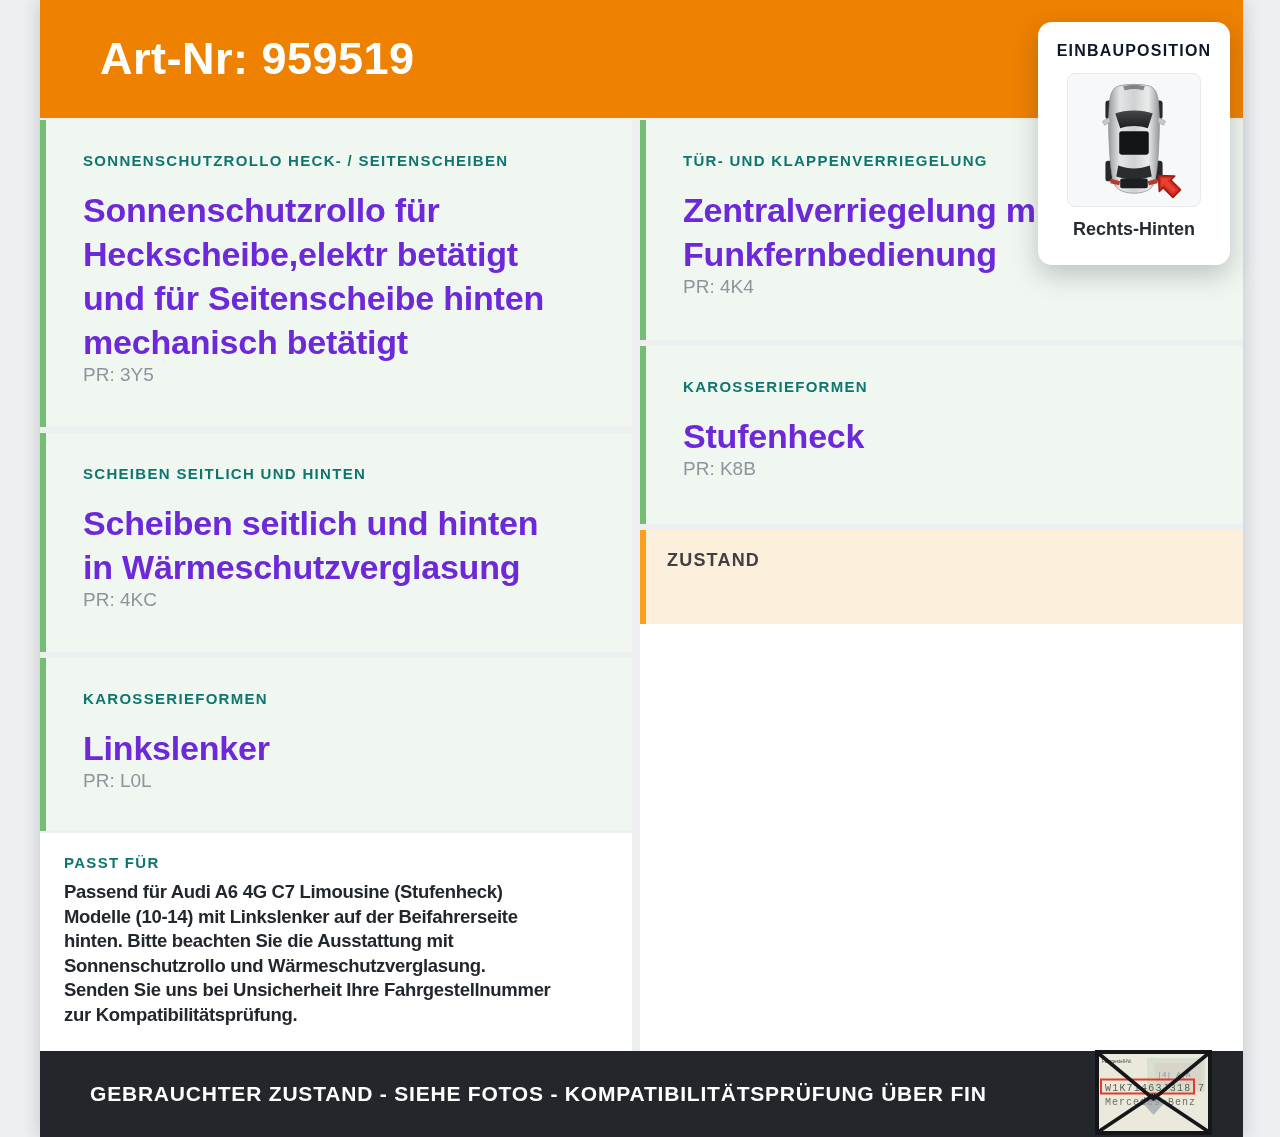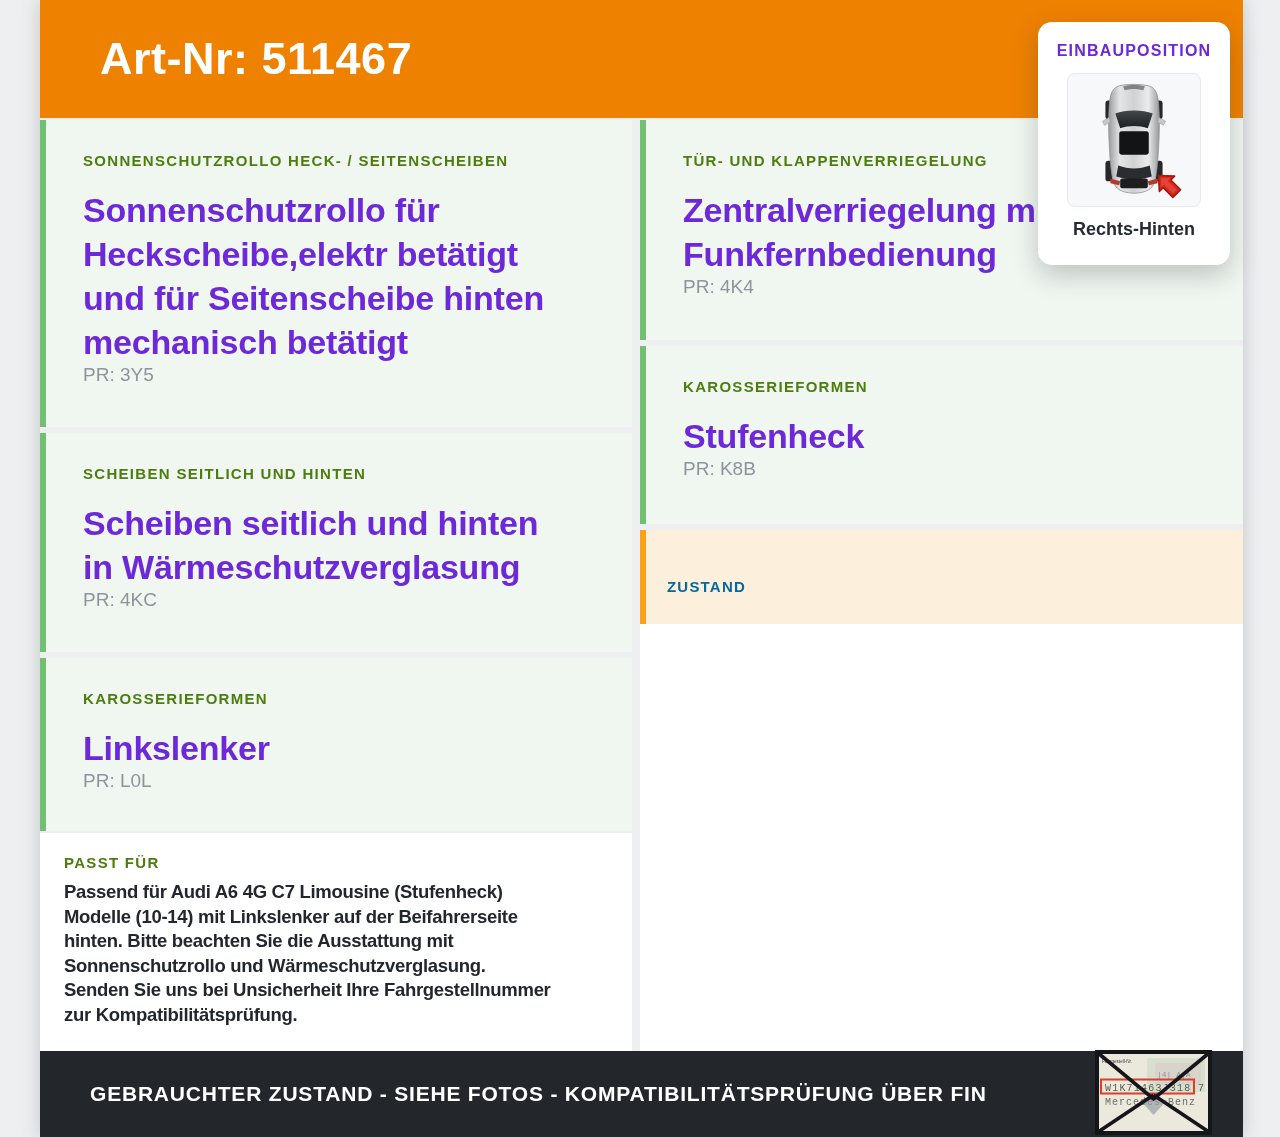--- a/index.html
+++ b/index.html
@@ -45,21 +45,21 @@
   .col-right { width: 603px; }
 
   .card {
     background: #f0f7f1;
     border-left: 6px solid #74be74;
     padding: 32px 24px 0 37px;
   }
   .card-label {
     font-size: 15px; font-weight: 700;
     letter-spacing: 1.3px;
-    color: #4d7c0f;
+    color: #0f766e;
   }
   .card-title {
     margin-top: 19px;
     font-size: 34px; font-weight: 700;
     line-height: 44px;
     letter-spacing: -0.2px;
     color: #6d28d9;
     white-space: pre-line;
   }
   .card-pr {
@@ -85,24 +85,23 @@
     color: #22272e;
     white-space: pre-line;
   }
   .status-card {
     height: 94px;
     background: #fcefdc;
     border-left: 6px solid #f9a11b;
     padding: 20px 20px 0 21px;
   }
   .status-label {
-    font-size: 15px; font-weight: 700;
+    font-size: 18px; font-weight: 700;
     letter-spacing: 1.2px;
-    color: #0369a1;
-    margin-top: 28px;
+    color: #404040;
   }
   .status-value {
     margin-top: 7px;
     font-size: 24px; font-weight: 700;
     letter-spacing: -0.2px;
     color: #4a4f55;
   }
   .filler { flex: 1; background: #ffffff; }
 
   
@@ -130,21 +129,21 @@
     left: 998px; top: 22px;
     width: 192px; height: 243px;
     background: #ffffff;
     border-radius: 14px;
     box-shadow: 0 10px 26px rgba(40,44,48,0.25);
     text-align: center;
     padding-top: 20px;
     z-index: 5;
   }
   .einbau-title {
-    color: #6d28d9;
+    color: #0f172a;
     font-size: 16px; font-weight: 700;
     letter-spacing: 1.2px;
   }
   .einbau-frame {
     width: 134px; height: 134px;
     margin: 13px auto 0 auto;
     background: #f7f8fa;
     border: 1px solid #e7e9ed;
     border-radius: 8px;
     overflow: hidden;
@@ -156,21 +155,21 @@
   }
   .mono { font-family: "Liberation Mono", monospace; }
 </style>
 </head>
 <body>
 
 <div class="page">
   <div class="content">
 
     <div class="header">
-      <div class="header-title">Art-Nr: 511467</div>
+      <div class="header-title">Art-Nr: 959519</div>
     </div>
 
     <div class="columns">
 
       <div class="col col-left">
         <div class="card c1">
           <div class="card-label">SONNENSCHUTZROLLO HECK- / SEITENSCHEIBEN</div>
           <div class="card-title">Sonnenschutzrollo für
 Heckscheibe,elektr betätigt
 und für Seitenscheibe hinten

